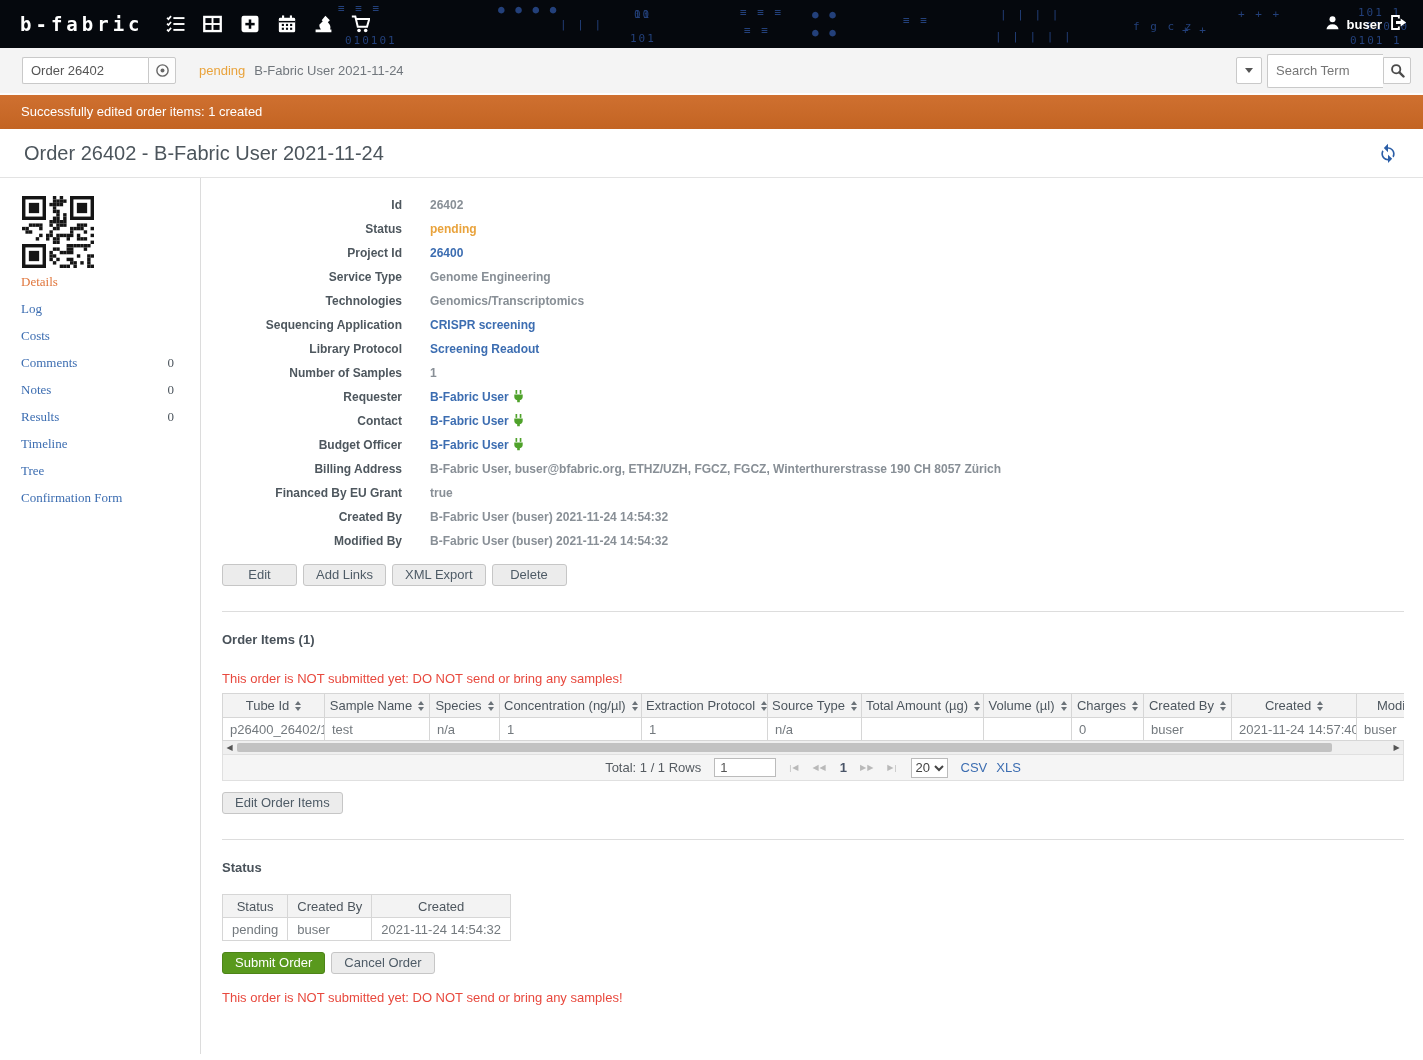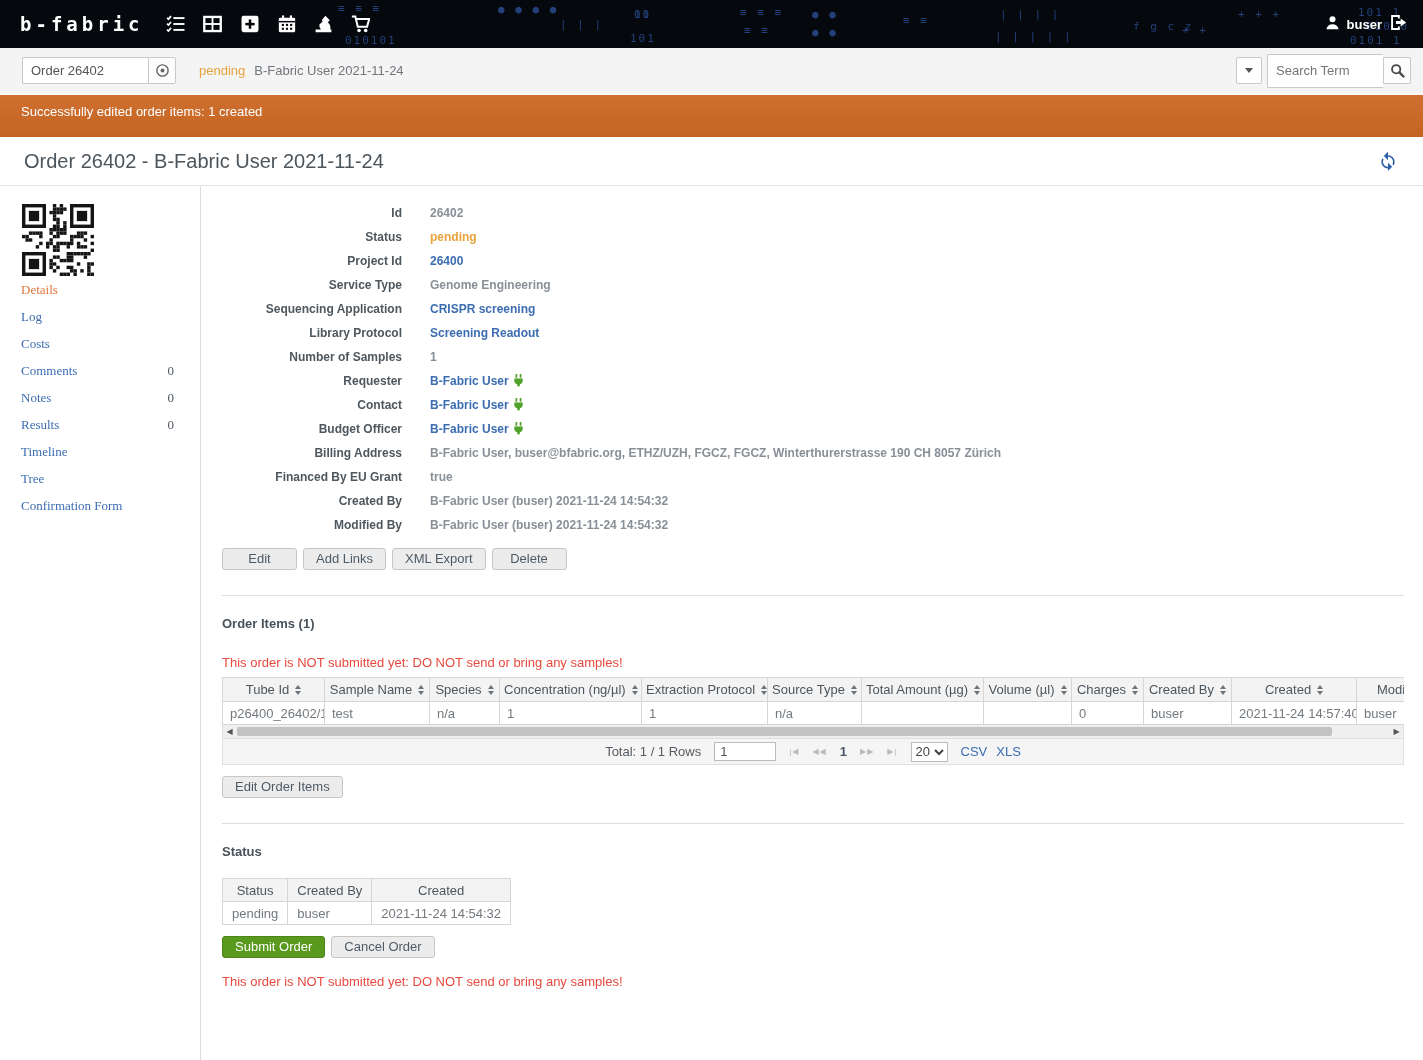--- a/index.html
+++ b/index.html
@@ -22,21 +22,21 @@
   .ordergroup input{width:126px;height:27px;border:1px solid #c9c9c9;border-right:none;padding:0 8px;font-size:13px;color:#555;background:#fff;border-radius:2px 0 0 2px;}
   .ordergroup button{width:28px;height:27px;border:1px solid #c9c9c9;background:#fdfdfd;display:flex;align-items:center;justify-content:center;cursor:pointer;border-radius:0 2px 2px 0;}
   .sr-status{color:#e9a33c;font-size:13px;margin-left:23px;}
   .sr-sub{color:#70767c;font-size:13px;margin-left:9px;}
   .searchright{margin-left:auto;display:flex;align-items:center;}
   .dd-btn{width:26px;height:27px;border:1px solid #c9c9c9;background:#fff;display:flex;align-items:center;justify-content:center;cursor:pointer;border-radius:2px;margin-right:5px;}
   .caret{width:0;height:0;border-left:4px solid transparent;border-right:4px solid transparent;border-top:5px solid #555;}
   .searchright input{width:116px;height:34px;border:1px solid #c9c9c9;border-right:none;padding:0 8px;font-size:13px;color:#555;border-radius:2px 0 0 2px;}
   .sbtn{width:28px;height:27px;border:1px solid #c9c9c9;background:#fdfdfd;display:flex;align-items:center;justify-content:center;cursor:pointer;border-radius:0 2px 2px 0;}
   
-  .alert{height:42px;line-height:34px;background:linear-gradient(#cf7030,#c36423);color:#fff;font-size:13px;padding:0 21px;}
+  .alert{height:34px;line-height:34px;background:linear-gradient(#cf7030,#c36423);color:#fff;font-size:13px;padding:0 21px;}
   
   .titlebar{height:49px;display:flex;align-items:center;padding:0 25px 0 24px;border-bottom:1px solid #e3e3e3;}
   .titlebar h1{font-size:20px;font-weight:normal;color:#4c555c;}
   .refresh{margin-left:auto;cursor:pointer;display:flex;}
   
   .content{display:flex;align-items:stretch;min-height:876px;}
   .sidebar{width:201px;flex-shrink:0;border-right:1px solid #dcdcdc;padding-top:18px;}
   .qr{margin-left:20px;display:block;}
   .navlist{list-style:none;font-family:Liberation Serif, serif;}
   .navlist a{display:flex;justify-content:space-between;padding:0 26px 0 21px;line-height:27px;font-size:13px;color:#3c6db1;text-decoration:none;cursor:pointer;}
@@ -411,20 +411,24 @@
       </div>
     <div class="frow">
         <span class="flabel">Project Id</span>
         <a class="fval link">26400</a>
       </div>
     <div class="frow">
         <span class="flabel">Service Type</span>
         <span class="fval">Genome Engineering</span>
       </div>
     <div class="frow">
+        <span class="flabel">Technologies</span>
+        <span class="fval">Genomics/Transcriptomics</span>
+      </div>
+    <div class="frow">
         <span class="flabel">Sequencing Application</span>
         <a class="fval link">CRISPR screening</a>
       </div>
     <div class="frow">
         <span class="flabel">Library Protocol</span>
         <a class="fval link">Screening Readout</a>
       </div>
     <div class="frow">
         <span class="flabel">Number of Samples</span>
         <span class="fval">1</span>

